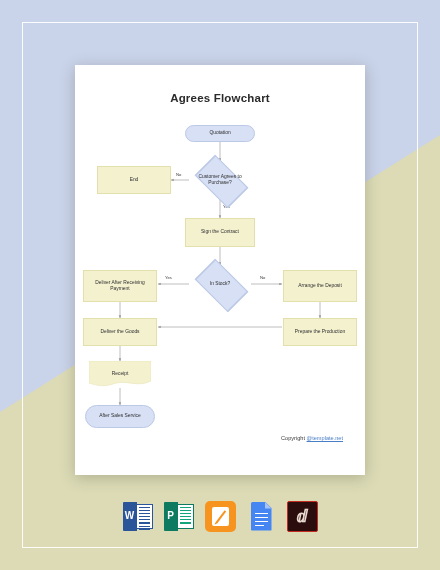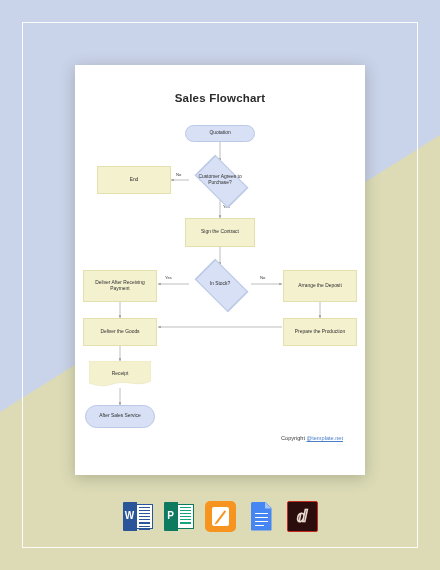--- a/index.html
+++ b/index.html
@@ -97,21 +97,21 @@
 <body>
 
 <div id="stage">
 
   <div class="bg-blue"></div>
   <div class="bg-khaki"></div>
   <div class="frame"></div>
 
   <div class="paper">
 
-    <div class="doc-title">Sales Flowchart</div>
+    <div class="doc-title">Agrees Flowchart</div>
 
     <svg class="edges" viewBox="0 0 290 410">
       <defs>
         <marker id="ar" markerWidth="5" markerHeight="5" refX="4.2" refY="2" orient="auto">
           <path d="M0,0 L4.4,2 L0,4 z" fill="#9a9a9a"></path>
         </marker>
       </defs>
       <g stroke="#9a9a9a" stroke-width=".65" fill="none" marker-end="url(#ar)">
 
         <path d="M145,77 L145,96"></path>

